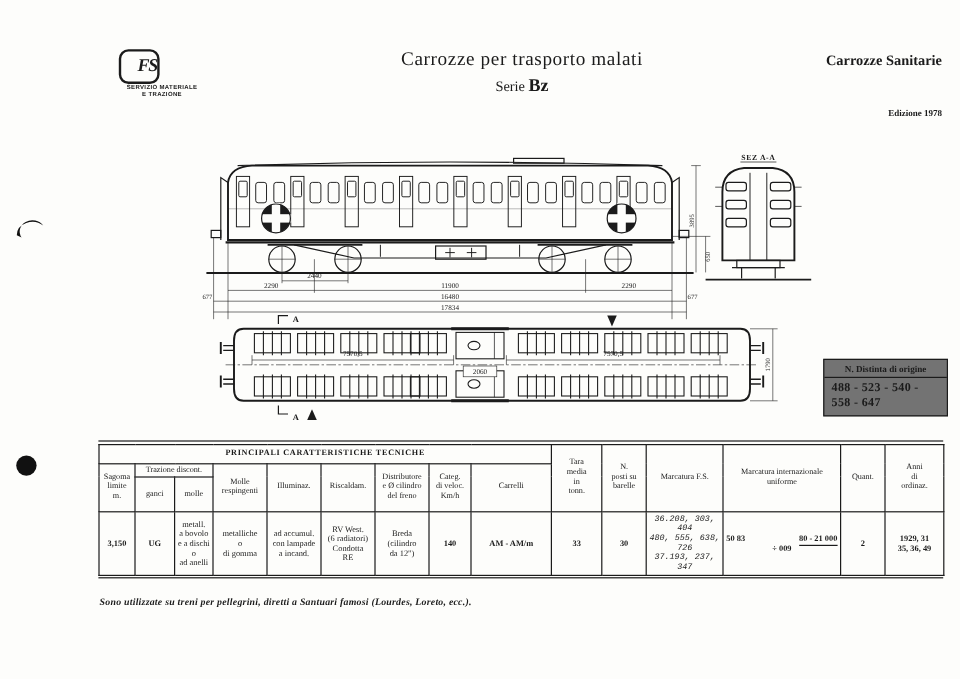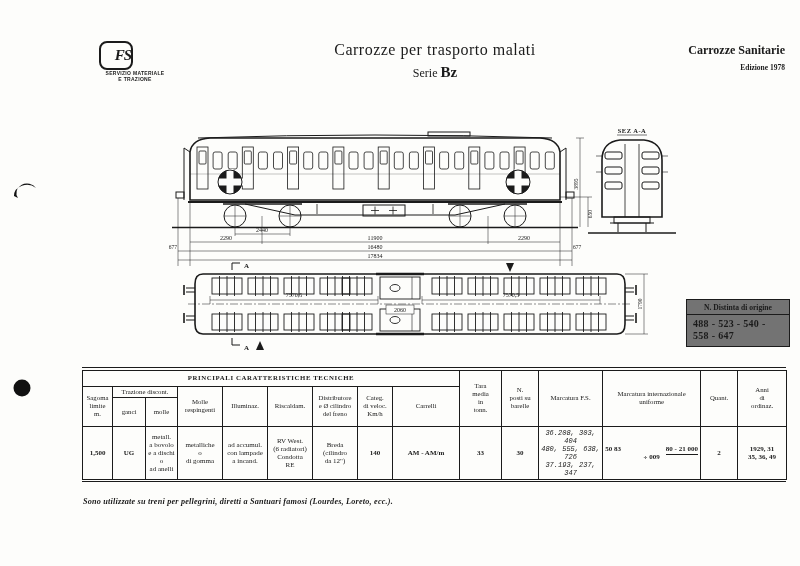--- a/index.html
+++ b/index.html
@@ -27,21 +27,21 @@
   }
   .doc-series{
     left:260px;top:64px;width:350px;text-align:center;font-size:12px;
   }
   .doc-series b{font-size:15px;margin-top:26px;}
   .head-right{
     left:600px;top:42px;width:185px;text-align:right;line-height:17px;
   }
   .hr1{font-weight:bold;font-size:12px;}
   .hr2{font-weight:bold;font-size:13px;}
-  .hr3{font-weight:bold;font-size:7.5px;}
+  .hr3{font-weight:bold;font-size:7.5px;margin-top:27px;}
   
   .artifact{left:0;top:0;}
   
   .origin-box{
     left:686px;top:299px;width:102px;border:1.5px solid #1b1b1b;background:#737373;
   }
   .origin-title{
     font-weight:bold;font-size:7.6px;text-align:center;padding:3px 1px 2px;
     border-bottom:1px solid #1b1b1b;white-space:nowrap;
   }
@@ -418,21 +418,21 @@
     <td class="hdr" rowspan="2">Categ.
 di veloc.
 Km/h</td>
     <td class="hdr" rowspan="2">Carrelli</td>
   </tr>
   <tr class="subhdr">
     <td class="hdr">ganci</td>
     <td class="hdr">molle</td>
   </tr>
   <tr class="datarow">
-    <td class="bold">1,500</td>
+    <td class="bold">3,150</td>
     <td class="bold">UG</td>
     <td>metall.
 a bovolo
 e a dischi
 o
 ad anelli</td>
     <td>metalliche
 o
 di gomma</td>
     <td>ad accumul.

